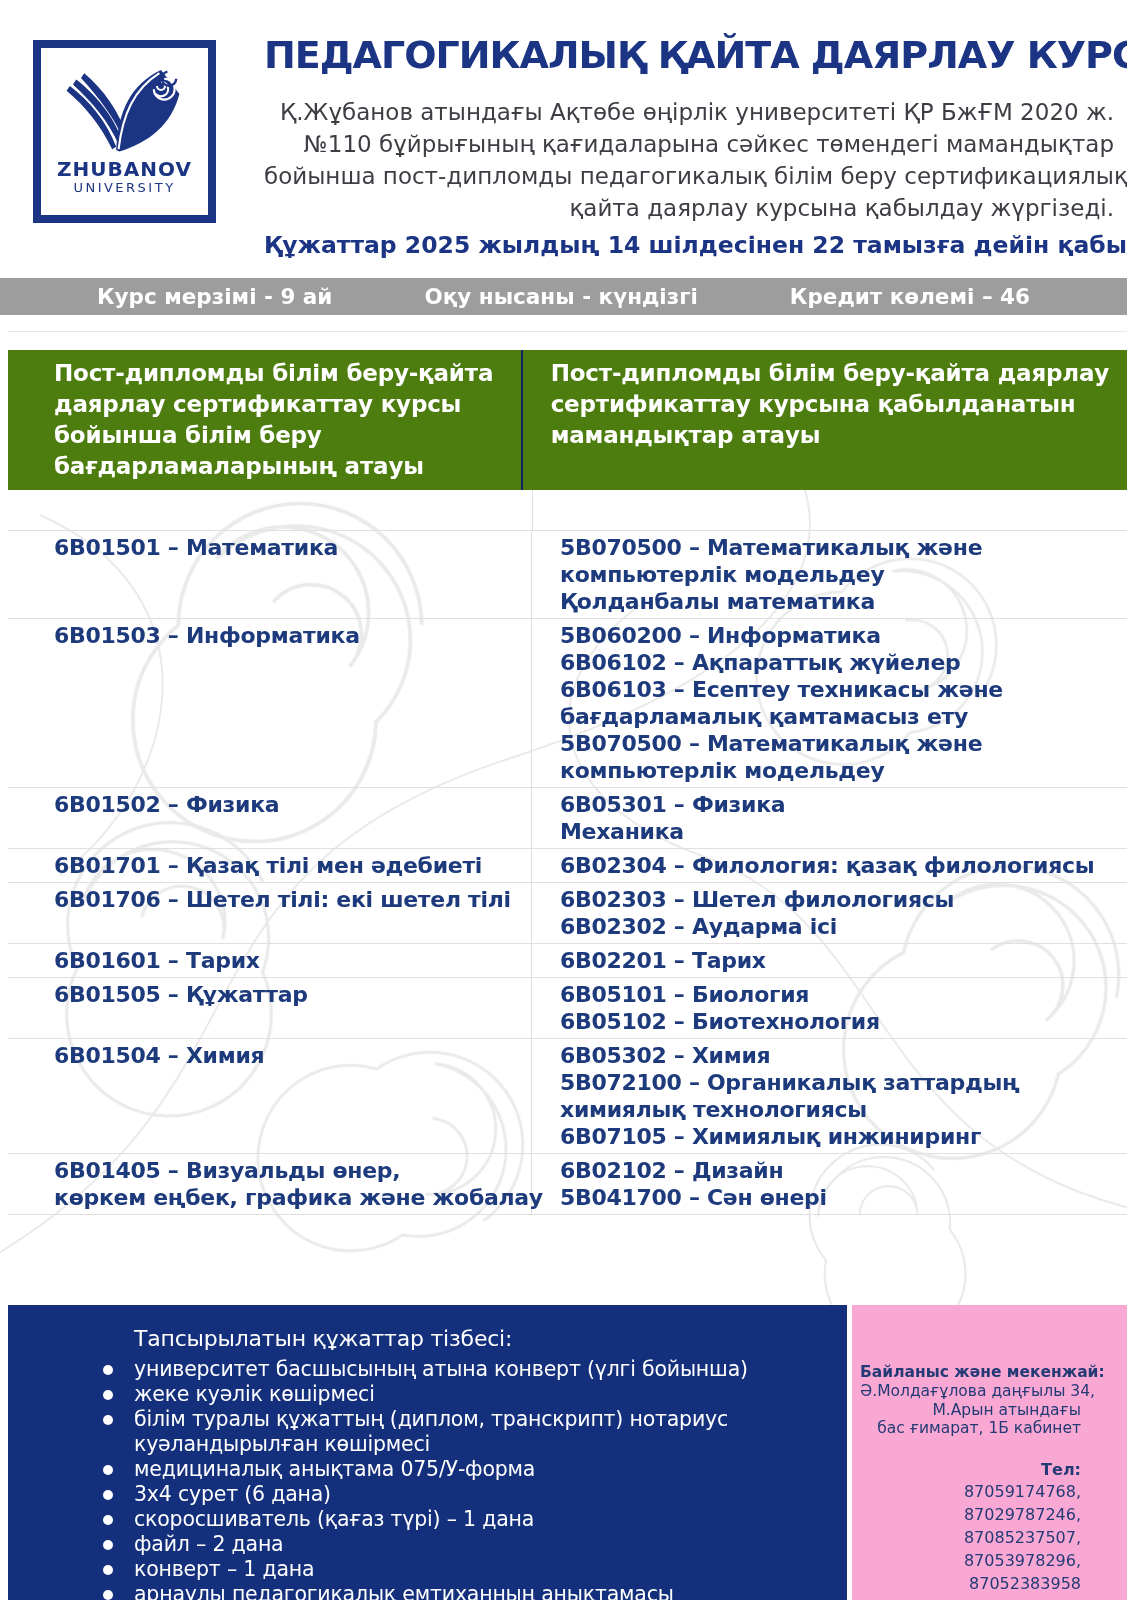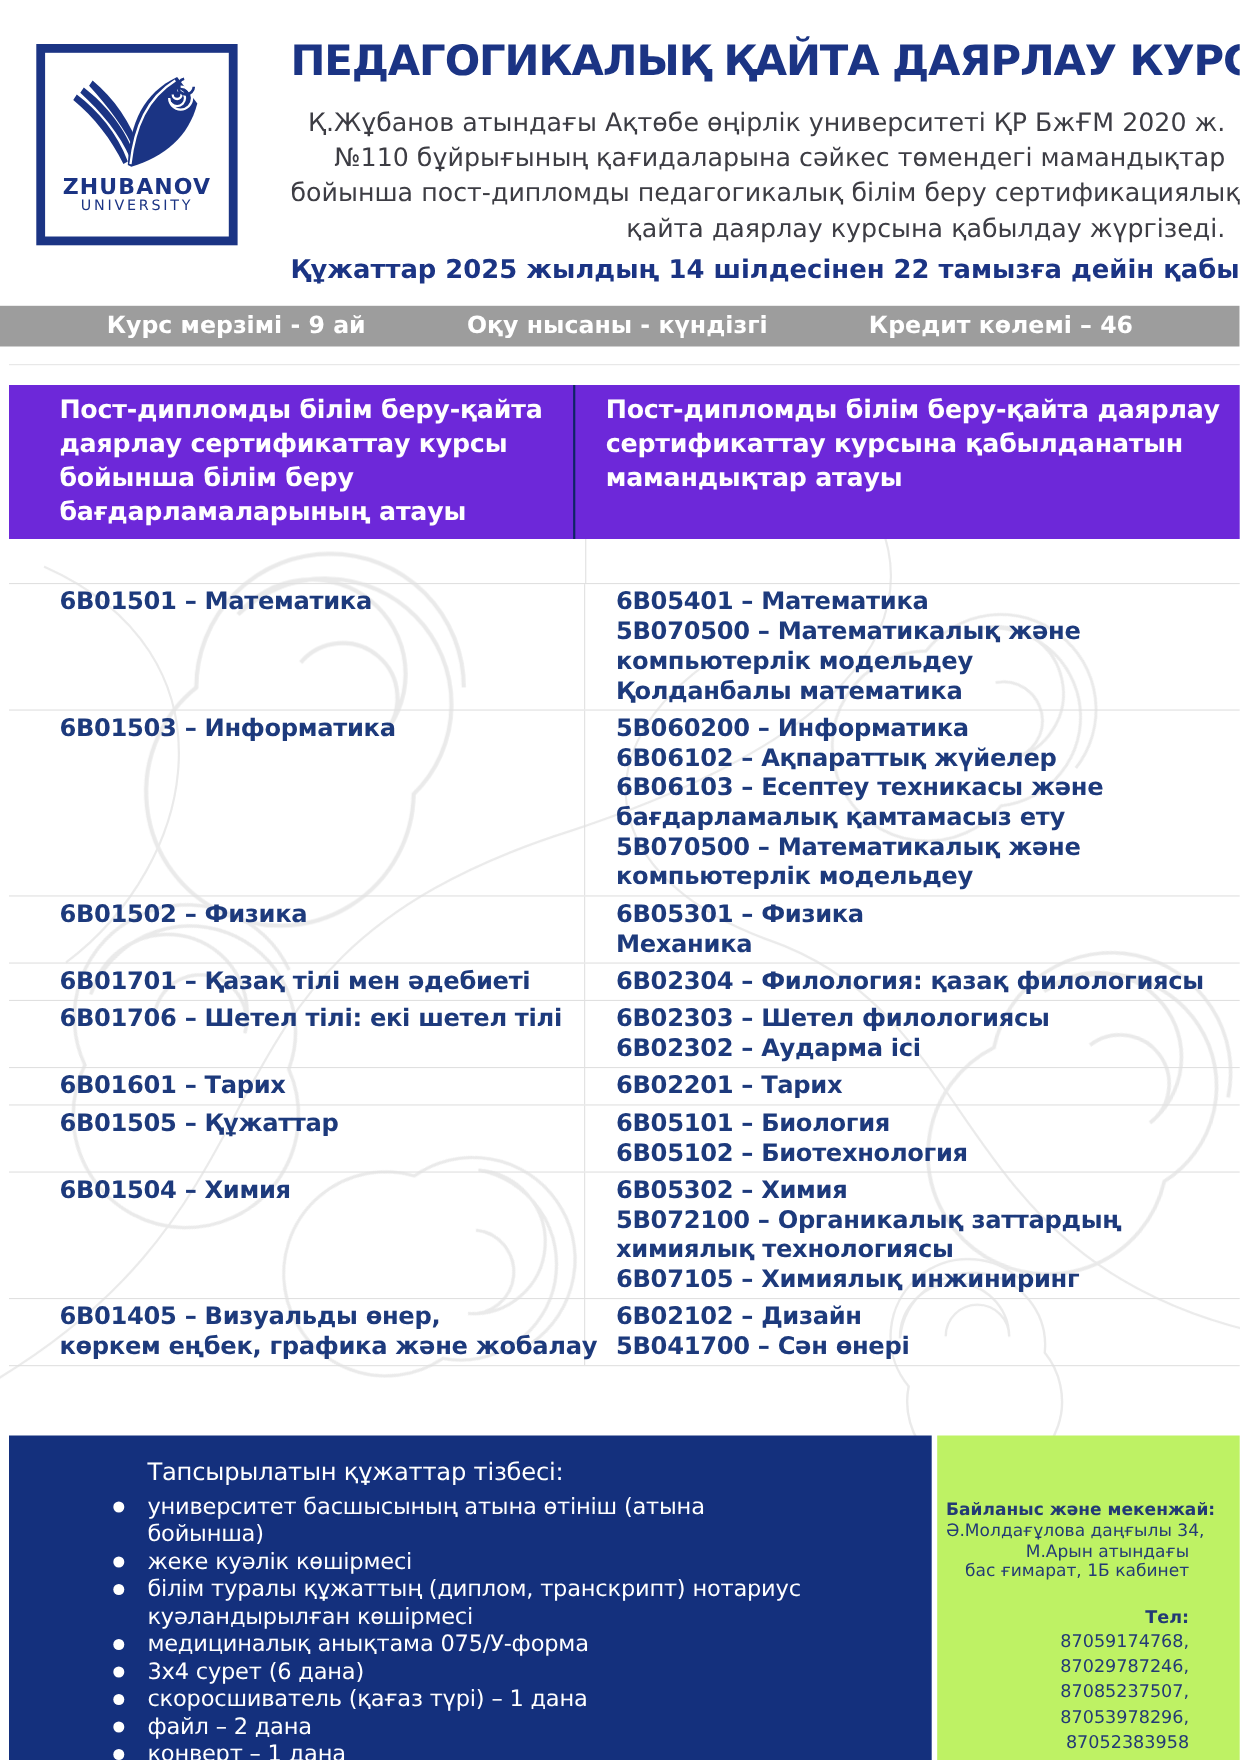--- a/index.html
+++ b/index.html
@@ -31,21 +31,21 @@
   .info-bar{
     position:absolute;left:0;top:278px;width:1127px;height:37px;background:#9d9d9d;
     display:flex;align-items:center;justify-content:center;gap:92px;z-index:2;
   }
   .info-item{color:#fff;font-weight:bold;font-size:21.5px;white-space:nowrap;}
   
   .table{
     position:absolute;left:8px;top:331px;width:1119px;z-index:1;
     border-top:1px solid #e6e6e6;box-sizing:border-box;
   }
-  .band{margin-top:18px;background:#6d28d9;display:flex;}
+  .band{margin-top:18px;background:#4d7c0f;display:flex;}
   .band-cell{padding:8px 18px 8px 46px;box-sizing:border-box;}
   .band-left{width:524px;border-right:2px solid #0e2465;}
   .band-right{flex:1;padding-left:28px;}
   .band-line{color:#fff;font-weight:bold;font-size:23px;line-height:31px;white-space:nowrap;letter-spacing:-0.2px;}
   .gap-row{display:flex;height:40px;}
   .gap-l{width:524px;border-right:1px solid #e0e0e0;}
   .gap-r{flex:1;}
   .trow{display:flex;border-top:1px solid #e0e0e0;}
   .tbody{border-bottom:1px solid #e0e0e0;}
   .tcell{padding:3px 14px 3px 46px;box-sizing:border-box;}
@@ -54,21 +54,21 @@
   .tline{font-size:22px;font-weight:bold;color:#1d3a7c;line-height:27px;white-space:nowrap;letter-spacing:-0.3px;}
   
   .docs-panel{
     position:absolute;left:8px;top:1305px;width:839px;height:295px;background:#14307d;
     box-sizing:border-box;padding:20px 95px 0 92px;overflow:hidden;z-index:2;
   }
   .docs-heading{color:#fff;font-weight:normal;font-size:22px;line-height:28px;margin:0 0 4px 34px;letter-spacing:-0.2px;}
   .doc-item{position:relative;padding-left:34px;color:#fff;font-size:20.5px;line-height:25px;letter-spacing:-0.2px;}
   .dot{position:absolute;left:3px;top:8px;width:10px;height:10px;border-radius:50%;background:#fff;}
   .contact-panel{
-    position:absolute;left:852px;top:1305px;width:275px;height:295px;background:#bef264;
+    position:absolute;left:852px;top:1305px;width:275px;height:295px;background:#f9a8d4;
     box-sizing:border-box;padding:58px 46px 0 8px;text-align:right;color:#233a75;overflow:hidden;z-index:2;
   }
   .contact-heading{font-weight:bold;font-size:15.5px;line-height:19px;white-space:nowrap;}
   .addr-line{font-size:15.5px;line-height:18.5px;white-space:nowrap;}
   .tel-label{font-weight:bold;font-size:16px;margin-top:22px;line-height:20px;}
   .phone{font-size:16px;line-height:23px;white-space:nowrap;}
 </style>
 </head>
 <body>
 
@@ -141,21 +141,20 @@
   <div class="gap-row">
     <div class="gap-l"></div>
     <div class="gap-r"></div>
   </div>
   <div class="tbody">
       <div class="trow">
         <div class="tcell tcell-l">
           <div class="tline">6B01501 – Математика</div>
         </div>
         <div class="tcell tcell-r">
-          <div class="tline">6B05401 – Математика</div>
           <div class="tline">5B070500 – Математикалық және</div>
           <div class="tline">компьютерлік модельдеу</div>
           <div class="tline">Қолданбалы математика</div>
         </div>
       </div>
       <div class="trow">
         <div class="tcell tcell-l">
           <div class="tline">6B01503 – Информатика</div>
         </div>
         <div class="tcell tcell-r">
@@ -230,21 +229,21 @@
           <div class="tline">6B02102 – Дизайн</div>
           <div class="tline">5B041700 – Сән өнері</div>
         </div>
       </div>
     </div>
 </div>
 
 <div class="docs-panel">
   <div class="docs-heading">Тапсырылатын құжаттар тізбесі:</div>
   <div class="docs-list">
-      <div class="doc-item"><span class="dot"></span><span>университет басшысының атына өтініш (атына бойынша)</span></div>
+      <div class="doc-item"><span class="dot"></span><span>университет басшысының атына конверт (үлгі бойынша)</span></div>
       <div class="doc-item"><span class="dot"></span><span>жеке куәлік көшірмесі</span></div>
       <div class="doc-item"><span class="dot"></span><span>білім туралы құжаттың (диплом, транскрипт) нотариус куәландырылған көшірмесі</span></div>
       <div class="doc-item"><span class="dot"></span><span>медициналық анықтама 075/У-форма</span></div>
       <div class="doc-item"><span class="dot"></span><span>3х4 сурет (6 дана)</span></div>
       <div class="doc-item"><span class="dot"></span><span>скоросшиватель (қағаз түрі) – 1 дана</span></div>
       <div class="doc-item"><span class="dot"></span><span>файл – 2 дана</span></div>
       <div class="doc-item"><span class="dot"></span><span>конверт – 1 дана</span></div>
       <div class="doc-item"><span class="dot"></span><span>арнаулы педагогикалық емтиханның анықтамасы</span></div>
     </div>
 </div>

